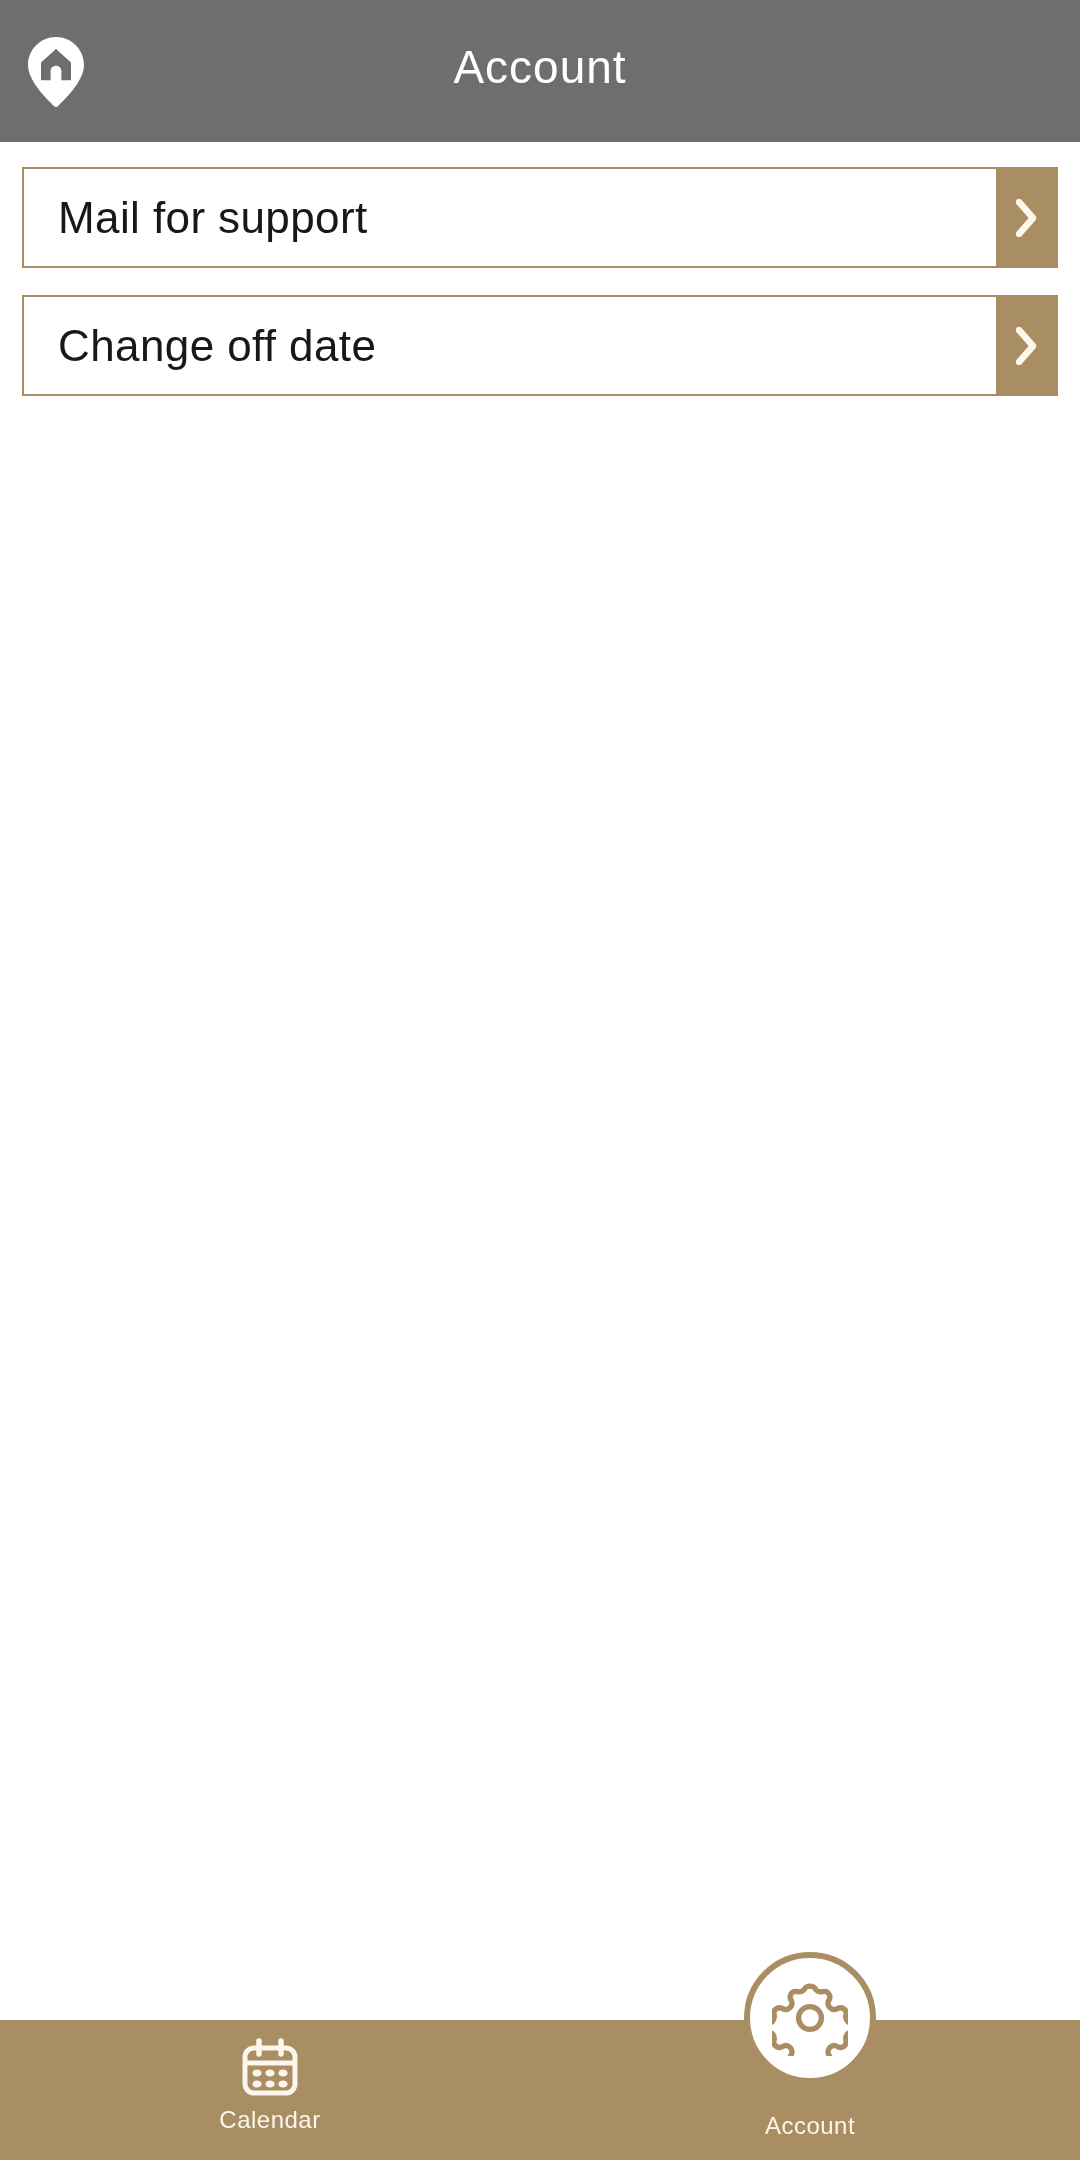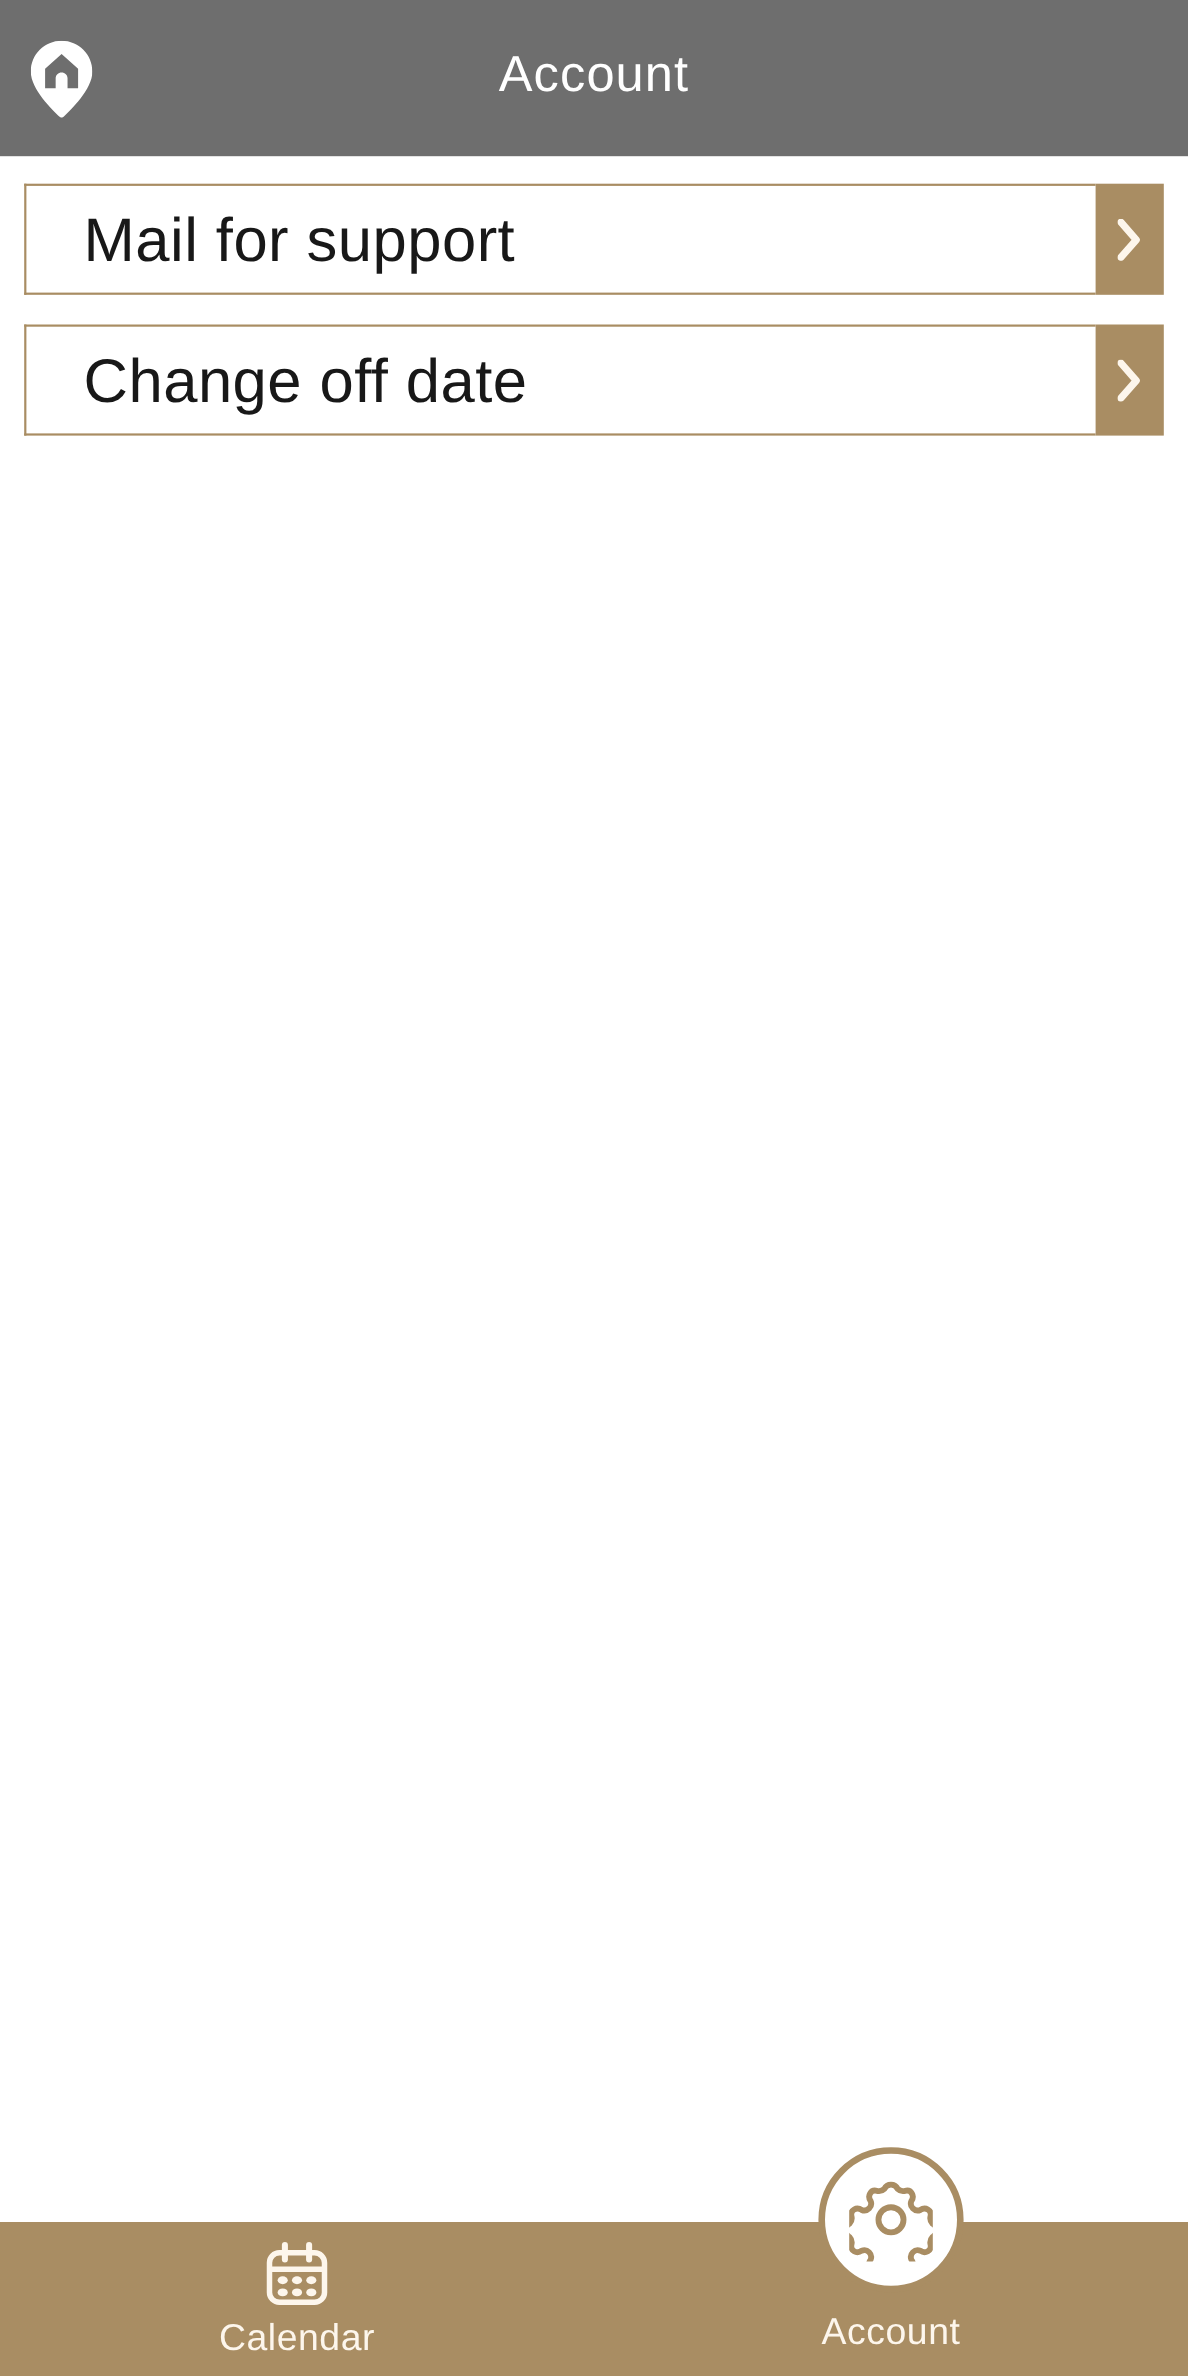--- a/index.html
+++ b/index.html
@@ -62,22 +62,22 @@
   .row-body {
     flex: 1 1 auto;
     background: #ffffff;
     border: 2px solid #a98d63;
     border-right: none;
     display: flex;
     align-items: center;
     box-sizing: border-box;
   }
   .row-label {
-    padding-left: 52px;
-    font-size: 56px;
+    padding-left: 34px;
+    font-size: 44px;
     color: #181818;
     font-weight: 400;
     letter-spacing: 0.4px;
     font-family: "Liberation Sans", sans-serif;
   }
   .row-arrow {
     flex: 0 0 auto;
     width: 62px;
     background: #a98d63;
     display: flex;
@@ -112,21 +112,21 @@
   .nav-icon {
     width: 64px;
     height: 64px;
     display: flex;
     align-items: center;
     justify-content: center;
   }
   .nav-label {
     margin-top: 6px;
     color: #fdf6ec;
-    font-size: 34px;
+    font-size: 24px;
     letter-spacing: 0.5px;
     font-family: "Liberation Sans", sans-serif;
   }
   
   .nav-item.active .nav-icon {
     position: absolute;
     top: -68px;
     left: 50%;
     transform: translateX(-50%);
     width: 132px;

